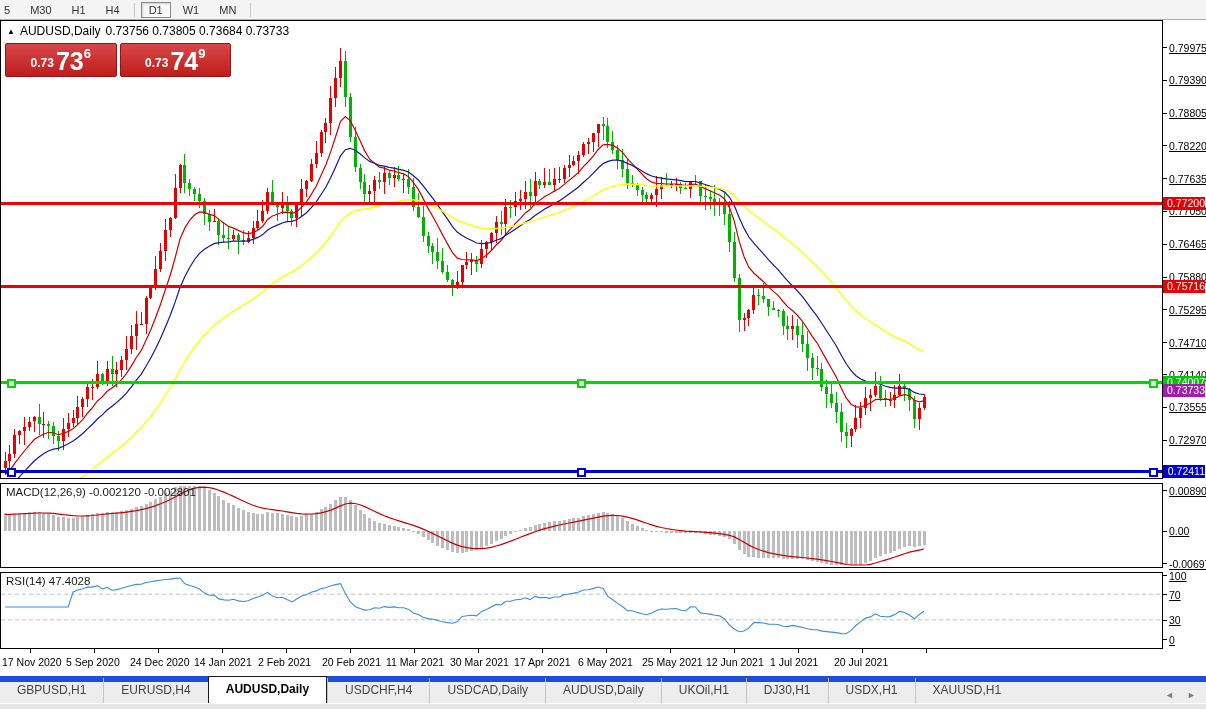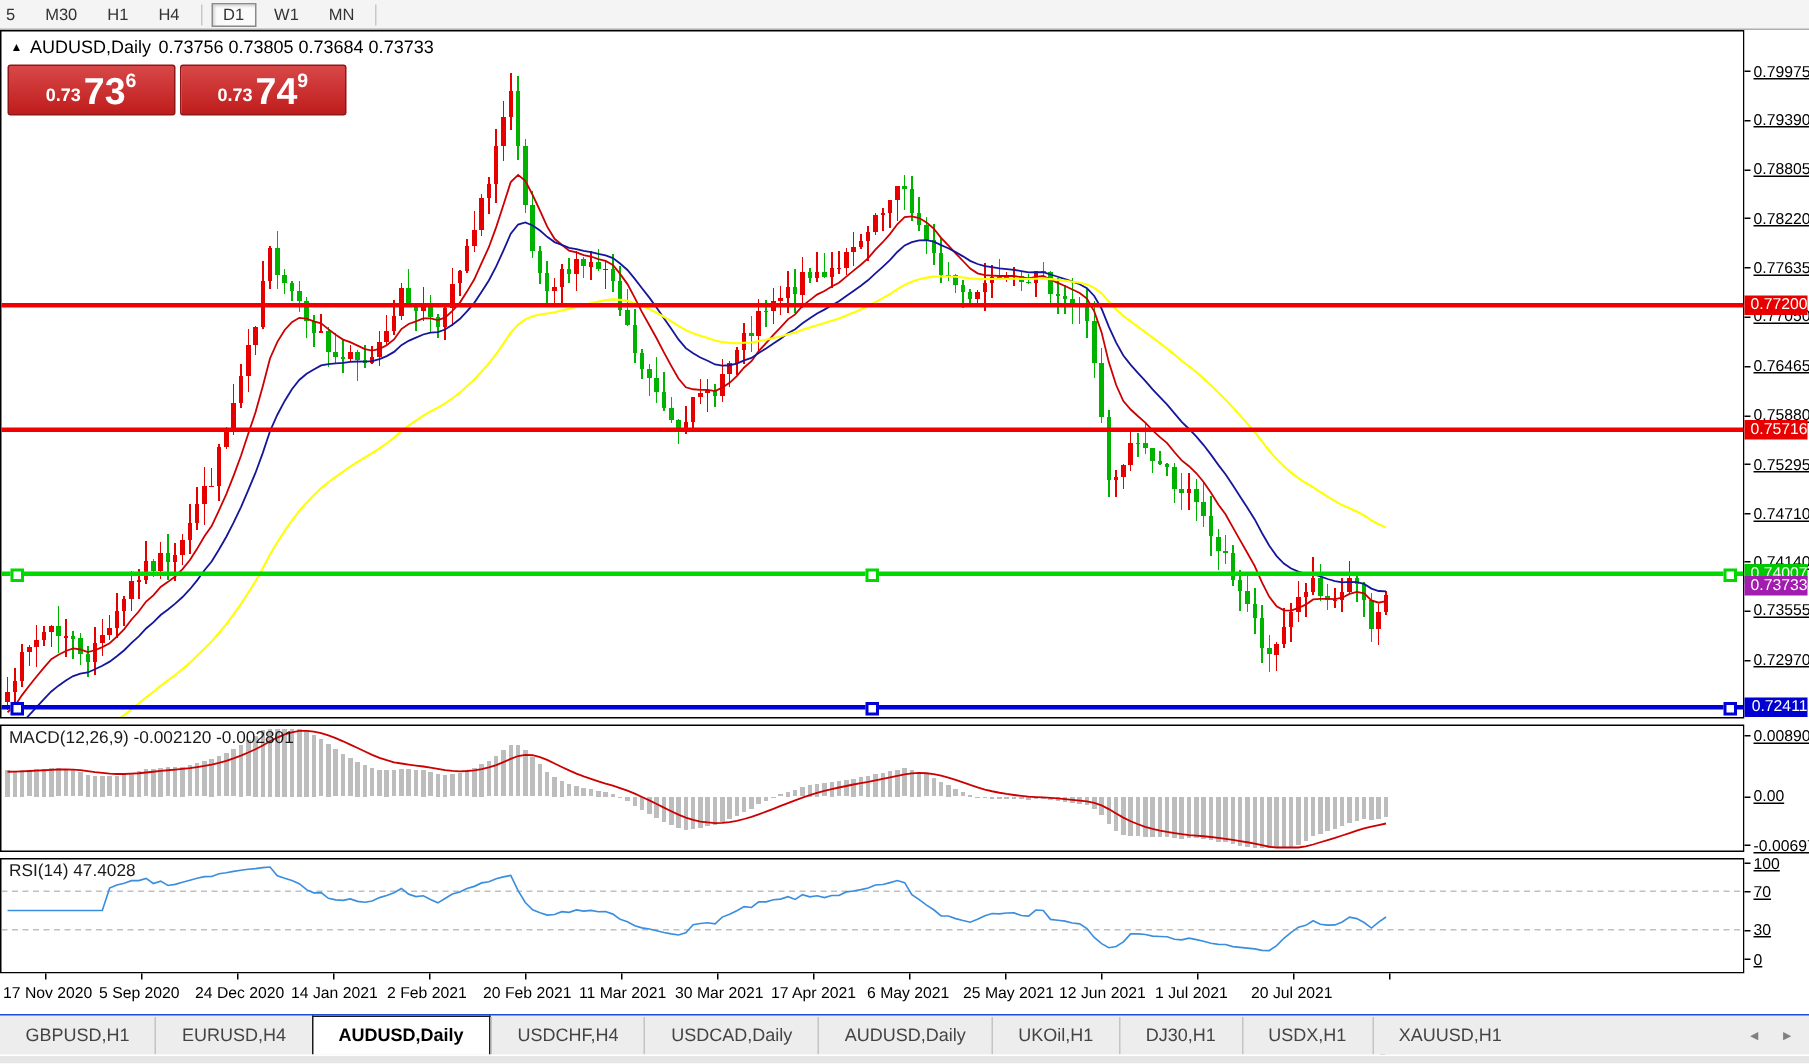--- a/index.html
+++ b/index.html
@@ -48,21 +48,21 @@
   .tick{position:absolute;left:0;display:flex;align-items:center;height:13px;font-size:10.5px;color:#000;text-decoration:underline;}
   .tick i{display:block;width:4px;height:1px;background:#000;margin-right:2px;}
   .tag{position:absolute;left:0;width:42px;height:13px;line-height:13px;font-size:10.5px;color:#fff;
        padding-left:2px;box-sizing:border-box;z-index:2;text-align:right;}
   
   #xaxis{position:absolute;left:0;top:649px;width:1163px;height:26px;background:#fff;}
   .xtick{position:absolute;top:0;width:1px;height:4px;background:#000;}
   .xlabel{position:absolute;top:7px;font-size:10.5px;color:#000;white-space:nowrap;}
   
   #tabbar{position:absolute;left:0;top:676px;width:1206px;height:27px;background:#ededed;
-          border-top:1px solid #1d4ed8;box-sizing:border-box;display:flex;align-items:center;}
+          border-top:6px solid #1d4ed8;box-sizing:border-box;display:flex;align-items:flex-end;}
   .tab{height:25px;line-height:24px;padding:0 17px;font-size:12px;color:#444;cursor:pointer;white-space:nowrap;}
   .tab:not(.active):not(:first-child){border-left:1px solid #c4c4c4;}
   .tab.active{background:#fff;border:1px solid #1a1a1a;border-bottom:none;color:#000;font-weight:bold;
               height:26px;line-height:25px;}
   .tab-arrow{position:absolute;top:8px;font-size:9px;color:#808080;cursor:pointer;}
   #bottomstrip{position:absolute;left:0;top:703px;width:1206px;height:6px;background:#e6e6e6;border-top:1px solid #fff;}
 </style>
 </head>
 <body>
 

